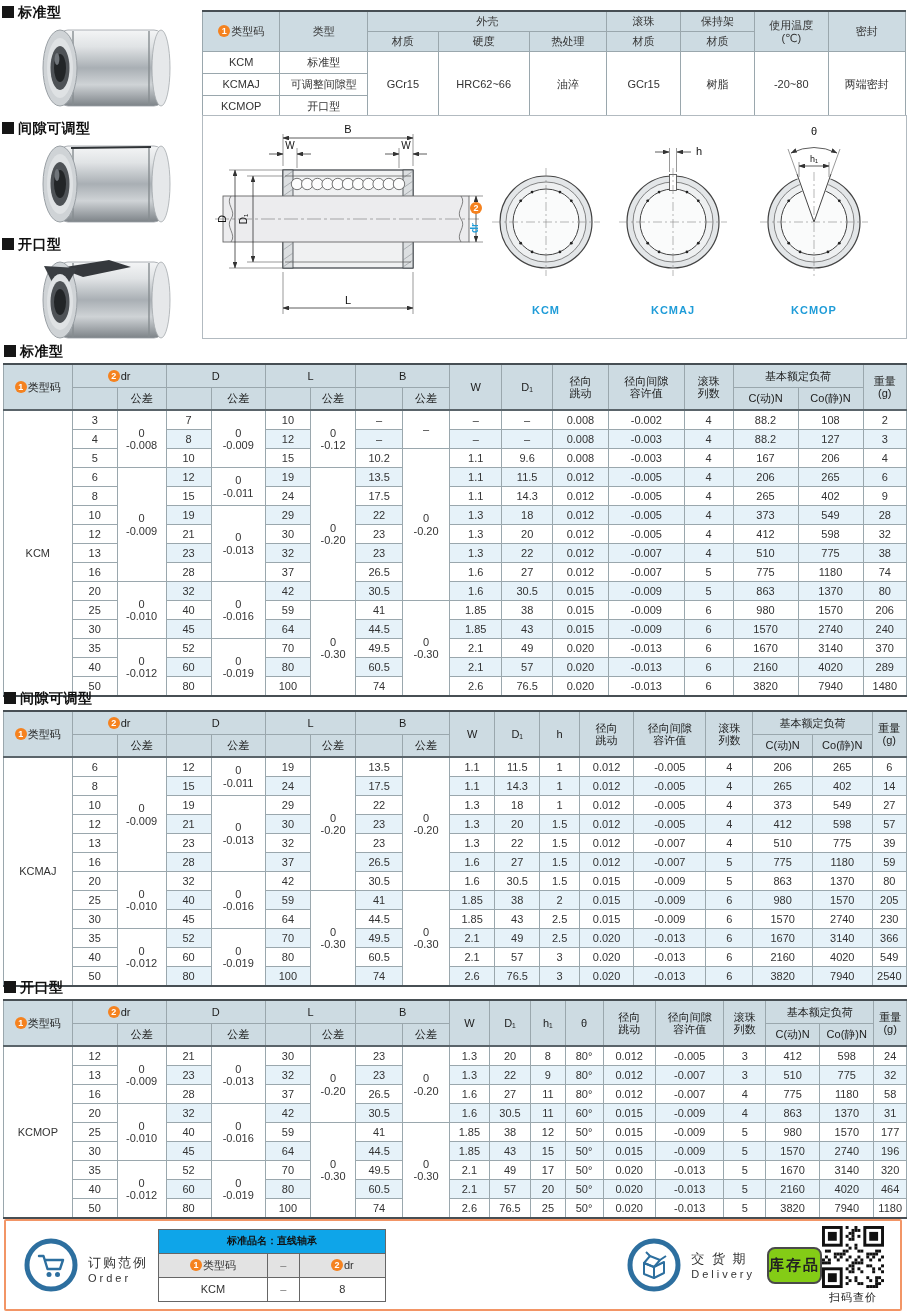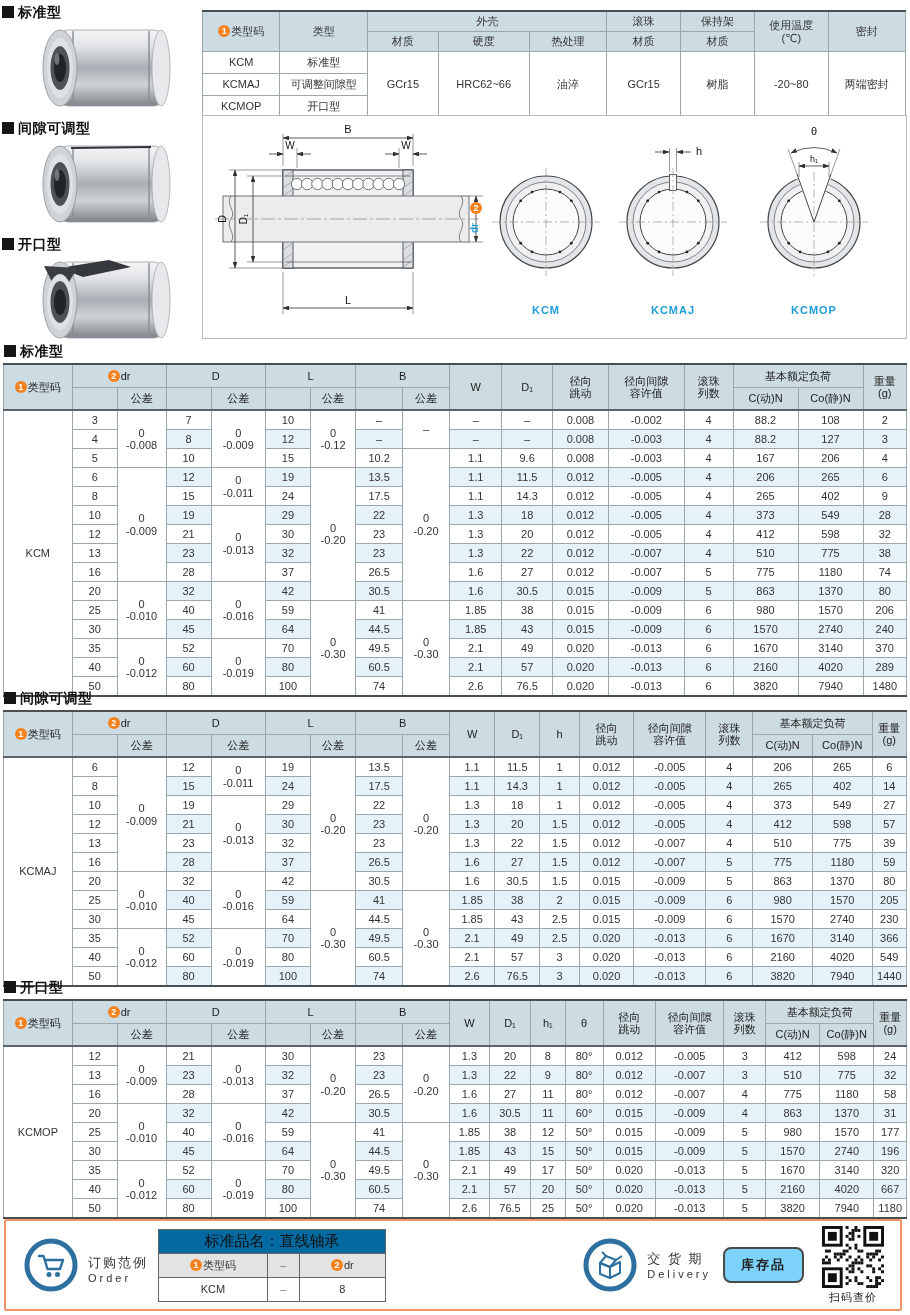--- a/index.html
+++ b/index.html
@@ -27,37 +27,37 @@
   
   .info{border-top:2px solid #474f54;border-bottom:2px solid #474f54;border-left:1px solid #8d979d;border-right:1px solid #8d979d;}
   .info th,.info td{border:1px solid #9aa7ad;font-size:11px;text-align:center;vertical-align:middle;padding:0;line-height:1.15;color:#333;}
   .info thead th{background:#cddbe2;font-weight:normal;height:19px;}
   .info tbody td{height:21px;background:#fff;}
 
   
   .order{border:1.5px solid #555;}
   .order th,.order td{border:1px solid #666;font-size:11px;text-align:center;vertical-align:middle;height:23px;padding:0;color:#333;}
   .order th{background:#fff;}
-  td.ohead,th.ohead{font-weight:normal;font-size:15px;background:#0369a1;color:#111;}
+  td.ohead,th.ohead{font-weight:bold;font-size:10px;background:#0ea5e9;color:#111;}
   td.gray{background:#e3e3e3;}
   td.dash{color:#777;}
 
   
   .photo-item{margin-bottom:6px;}
   .photo-box{width:192px;height:92px;display:flex;align-items:center;justify-content:center;}
 
   
   #drawing-box{border:1px solid #b2bac0;background:#fff;}
   .ring-caption{position:absolute;width:120px;text-align:center;font-size:11px;font-weight:bold;color:#1f9cd8;letter-spacing:1px;}
 
   
   #footer-box{border:2.5px solid #f29566;border-radius:2px;display:flex;align-items:center;padding:0 16px;box-sizing:border-box;background:#fff;}
   .foot-label-cn{font-size:13px;color:#333;letter-spacing:2px;}
   .foot-label-en{font-size:11px;color:#333;letter-spacing:3px;}
-  #stock-badge{background:#7dd3fc;border:2px solid #4a4a4a;border-radius:8px;font-size:13px;font-weight:bold;color:#222;padding:7px 16px;letter-spacing:2px;white-space:nowrap;}
+  #stock-badge{background:#84cc16;border:2px solid #4a4a4a;border-radius:8px;font-size:15px;font-weight:bold;color:#222;padding:7px 0;letter-spacing:2px;white-space:nowrap;}
   #qr-wrap{display:flex;flex-direction:column;align-items:center;}
   #qr-caption{font-size:11px;color:#222;margin-top:2px;letter-spacing:1px;}
 
   .wm{position:absolute;pointer-events:none;opacity:.5;}
   svg text{font-family:"Liberation Sans","DejaVu Sans",sans-serif;}
 </style>
 </head>
 <body>
 
 <svg width="0" height="0" style="position:absolute" aria-hidden="true">
@@ -876,21 +876,21 @@
           <td class="stripe">100</td>
           <td class="stripe">74</td>
           <td class="stripe">2.6</td>
           <td class="stripe">76.5</td>
           <td class="stripe">3</td>
           <td class="stripe">0.020</td>
           <td class="stripe">-0.013</td>
           <td class="stripe">6</td>
           <td class="stripe">3820</td>
           <td class="stripe">7940</td>
-          <td class="stripe">1440</td>
+          <td class="stripe">2540</td>
         </tr>
       </tbody>
     </table>
 </div>
 
 <div class="abs sec-title" style="left:4px;top:979px;z-index:1"><span class="sq"></span><span>开口型</span></div>
 <div class="abs" style="left:3px;top:999px;width:904px;z-index:1">
   <table class="spec">
       <colgroup>
         <col style="width: 7.6%;">
@@ -1074,21 +1074,21 @@
           <td class="stripe">60.5</td>
           <td class="stripe">2.1</td>
           <td class="stripe">57</td>
           <td class="stripe">20</td>
           <td class="stripe">50°</td>
           <td class="stripe">0.020</td>
           <td class="stripe">-0.013</td>
           <td class="stripe">5</td>
           <td class="stripe">2160</td>
           <td class="stripe">4020</td>
-          <td class="stripe">667</td>
+          <td class="stripe">464</td>
         </tr>
         <tr>
           <td class="blue">50</td>
           <td>80</td>
           <td>100</td>
           <td>74</td>
           <td>2.6</td>
           <td>76.5</td>
           <td>25</td>
           <td>50°</td>
@@ -1154,21 +1154,21 @@
       <path d="M35,24 L41,20 M25,20 L21,16"></path>
     </g>
   </svg>
   <div style="margin:0 12px 0 8px">
     <div class="foot-label-cn">交 货 期</div>
     <div class="foot-label-en">Delivery</div>
   </div>
 
   <div id="stock-badge">库存品</div>
 
-  <div id="qr-wrap" style="margin-left:18px">
+  <div id="qr-wrap" style="">
     <svg id="qr" width="62" height="62" viewBox="0 0 21 21">
         <rect x="0" y="0" width="21" height="21" fill="#fff"></rect>
         <rect x="0" y="0" width="7" height="7" fill="#111"></rect>
         <rect x="1" y="1" width="5" height="5" fill="#fff"></rect>
         <rect x="2" y="2" width="3" height="3" fill="#111"></rect>
         <rect x="14" y="0" width="7" height="7" fill="#111"></rect>
         <rect x="15" y="1" width="5" height="5" fill="#fff"></rect>
         <rect x="16" y="2" width="3" height="3" fill="#111"></rect>
         <rect x="0" y="14" width="7" height="7" fill="#111"></rect>
         <rect x="1" y="15" width="5" height="5" fill="#fff"></rect>

